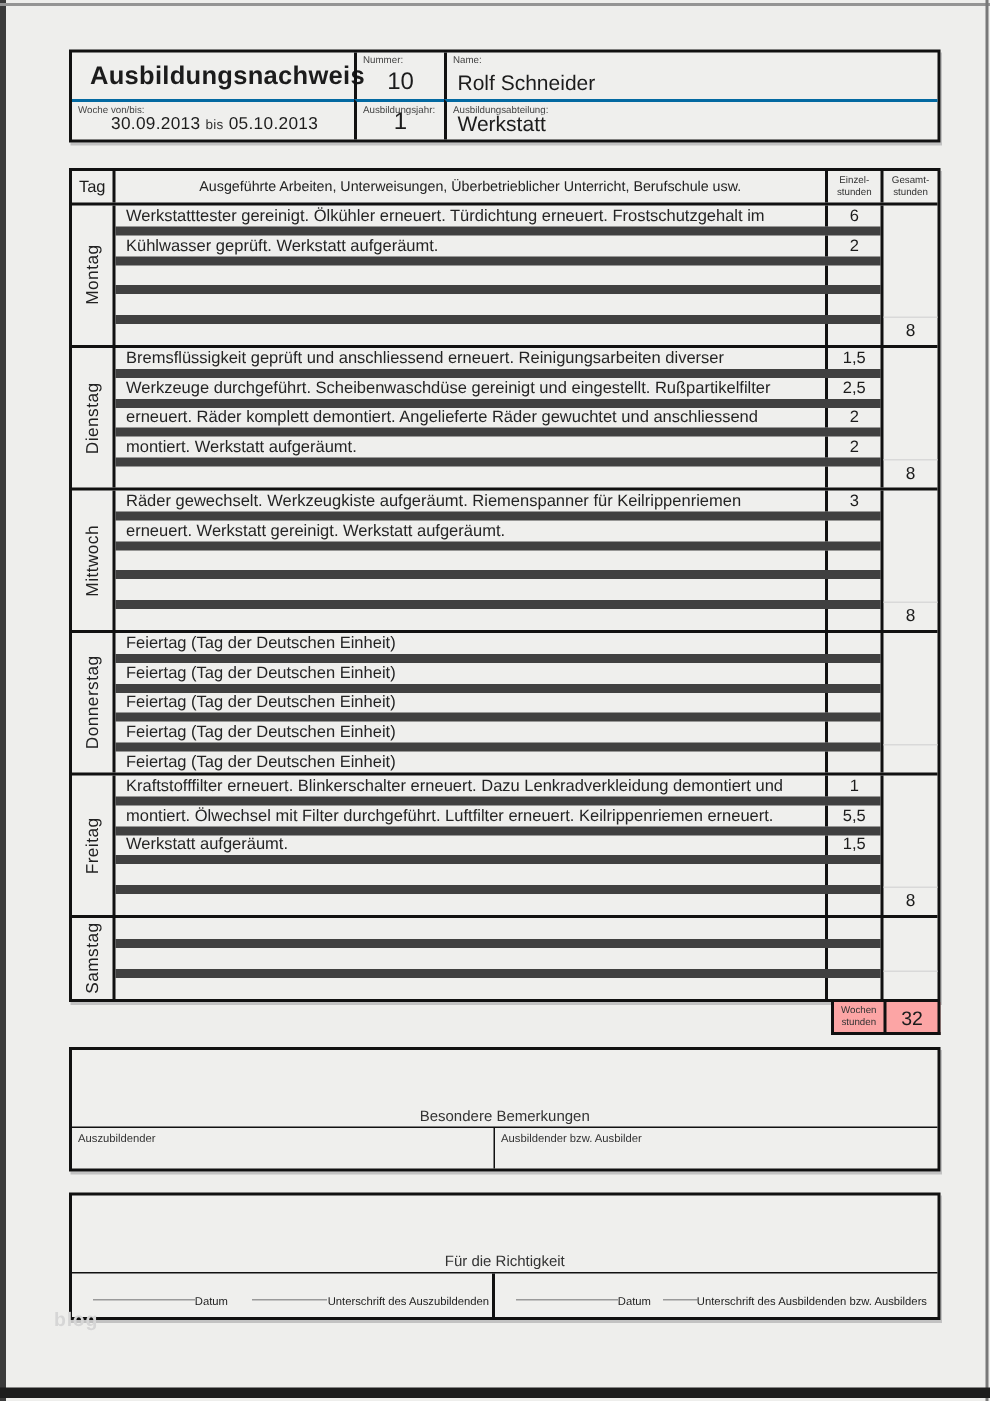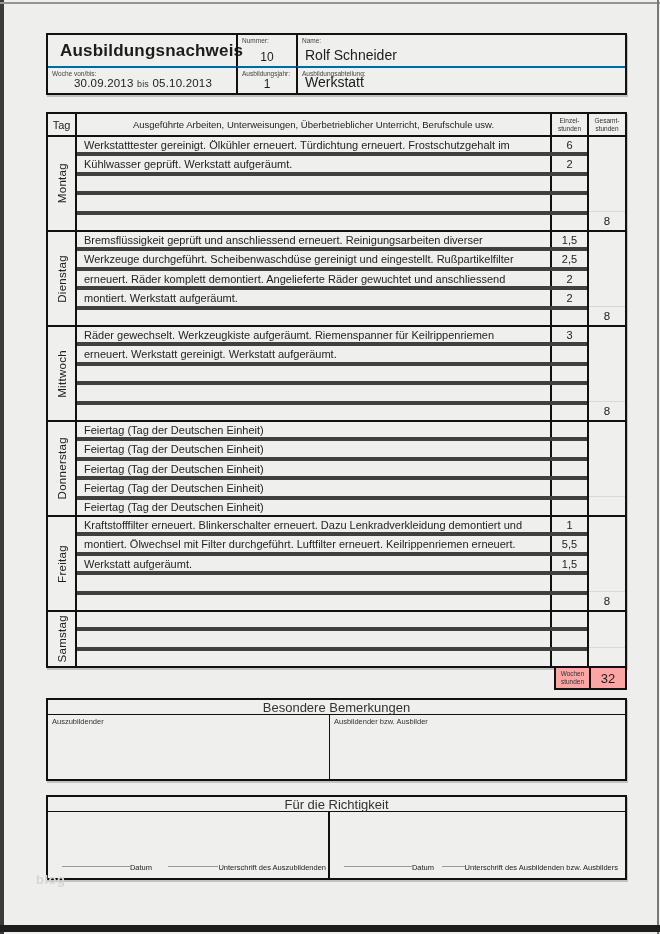--- a/index.html
+++ b/index.html
@@ -14,57 +14,57 @@
   .box-shadow{box-shadow:1px 2px 0 #c2c2c2;}
 
   
   .header-box{position:absolute;left:46px;top:33px;width:581px;height:62px;border:2px solid #111;
               box-sizing:border-box;display:grid;grid-template-columns:188px 60px 1fr;grid-template-rows:31px 1fr;
               background:#efefed;}
   .hb-cell{position:relative;box-sizing:border-box;}
   .bl{border-left:2px solid #111;} .bt{border-top:2px solid #0369a1;}
   .hb-title{display:flex;align-items:center;padding-left:12px;font-weight:bold;font-size:17px;letter-spacing:.2px;}
   .mini-label{position:absolute;top:2px;left:4px;font-size:6.5px;color:#444;white-space:nowrap;}
-  .hb-val-center{position:absolute;left:0;right:0;bottom:2px;text-align:center;font-size:12px;}
+  .hb-val-center{position:absolute;left:0;right:0;bottom:2px;text-align:center;font-size:16px;}
   .hb-val-left{position:absolute;left:7px;bottom:3px;font-size:14px;}
   .hb-date{position:absolute;left:26px;bottom:4px;font-size:11.5px;letter-spacing:.2px;}
   .hb-date .bis-word{font-size:9px;color:#333;}
 
   
   .main-table{position:absolute;left:46px;top:112px;width:581px;border:2px solid #111;
               box-sizing:border-box;background:#efefed;}
   .thead{display:flex;height:21px;border-bottom:2px solid #111;}
   .th-tag{width:27px;border-right:2px solid #111;display:flex;align-items:center;justify-content:center;font-size:11px;}
   .th-main{flex:1;display:flex;align-items:center;justify-content:center;font-size:9.5px;color:#222;}
   .th-hrs{width:35px;border-left:2px solid #111;display:flex;flex-direction:column;align-items:center;justify-content:center;
           font-size:6.5px;line-height:1.2;color:#333;}
   .th-hrs.gesamt{width:36px;}
   .day{display:flex;height:93px;border-bottom:2px solid #111;}
   .day.short{height:54px;border-bottom:none;}
   .day-tag{width:27px;border-right:2px solid #111;display:flex;align-items:center;justify-content:center;}
   .day-tag span{writing-mode:vertical-rl;transform:rotate(180deg);font-size:11.5px;color:#222;letter-spacing:.3px;}
   .day-mid{flex:1;display:flex;flex-direction:column;min-width:0;}
-  .day-row{flex:1;display:flex;border-bottom:4px solid #404040;min-width:0;}
+  .day-row{flex:1;display:flex;border-bottom:6px solid #404040;min-width:0;}
   .day-row:last-child{border-bottom:none;}
   .row-text{flex:1;font-size:11px;display:flex;align-items:center;padding-left:7px;white-space:nowrap;overflow:hidden;color:#242424;}
   .row-hours{width:35px;border-left:2px solid #111;display:flex;align-items:center;justify-content:center;font-size:11px;}
   .day-total{width:36px;border-left:2px solid #111;display:flex;flex-direction:column;justify-content:flex-end;}
   .tot{height:18px;border-top:1px solid #d9d9d9;display:flex;align-items:center;justify-content:center;font-size:11.5px;}
 
   .wochen-box{position:absolute;left:554px;top:668px;width:73px;height:22px;border:2px solid #111;border-top:none;
               box-sizing:border-box;display:flex;background:#fca5a5;}
   .wochen-label{width:33px;border-right:2px solid #111;display:flex;flex-direction:column;align-items:center;justify-content:center;
                 font-size:6.5px;line-height:1.2;color:#333;}
   .wochen-value{flex:1;display:flex;align-items:center;justify-content:center;font-size:13px;}
 
   
   .bem-box{position:absolute;left:46px;top:698px;width:581px;height:83px;border:2px solid #111;box-sizing:border-box;
            display:flex;flex-direction:column;background:#efefed;}
   .sec-head{height:14px;border-bottom:1px solid #111;display:flex;align-items:center;justify-content:center;
-            font-size:13px;color:#333;}
+            font-size:10px;color:#333;margin-top:37px;}
   .bem-body{flex:1;display:flex;}
   .bem-left{width:282px;border-right:1px solid #111;padding:2px 4px;font-size:7.5px;color:#333;box-sizing:border-box;}
   .bem-right{flex:1;padding:2px 4px;font-size:7.5px;color:#333;}
 
   .right-box{position:absolute;left:46px;top:795px;width:581px;height:85px;border:2px solid #111;box-sizing:border-box;
              display:flex;flex-direction:column;background:#efefed;}
   .rb-body{flex:1;display:flex;}
   .rb-half{position:relative;width:282px;border-right:2px solid #111;box-sizing:border-box;}
   .rb-half2{position:relative;flex:1;}
   .sig{position:absolute;bottom:6px;display:flex;flex-direction:row;align-items:center;}

